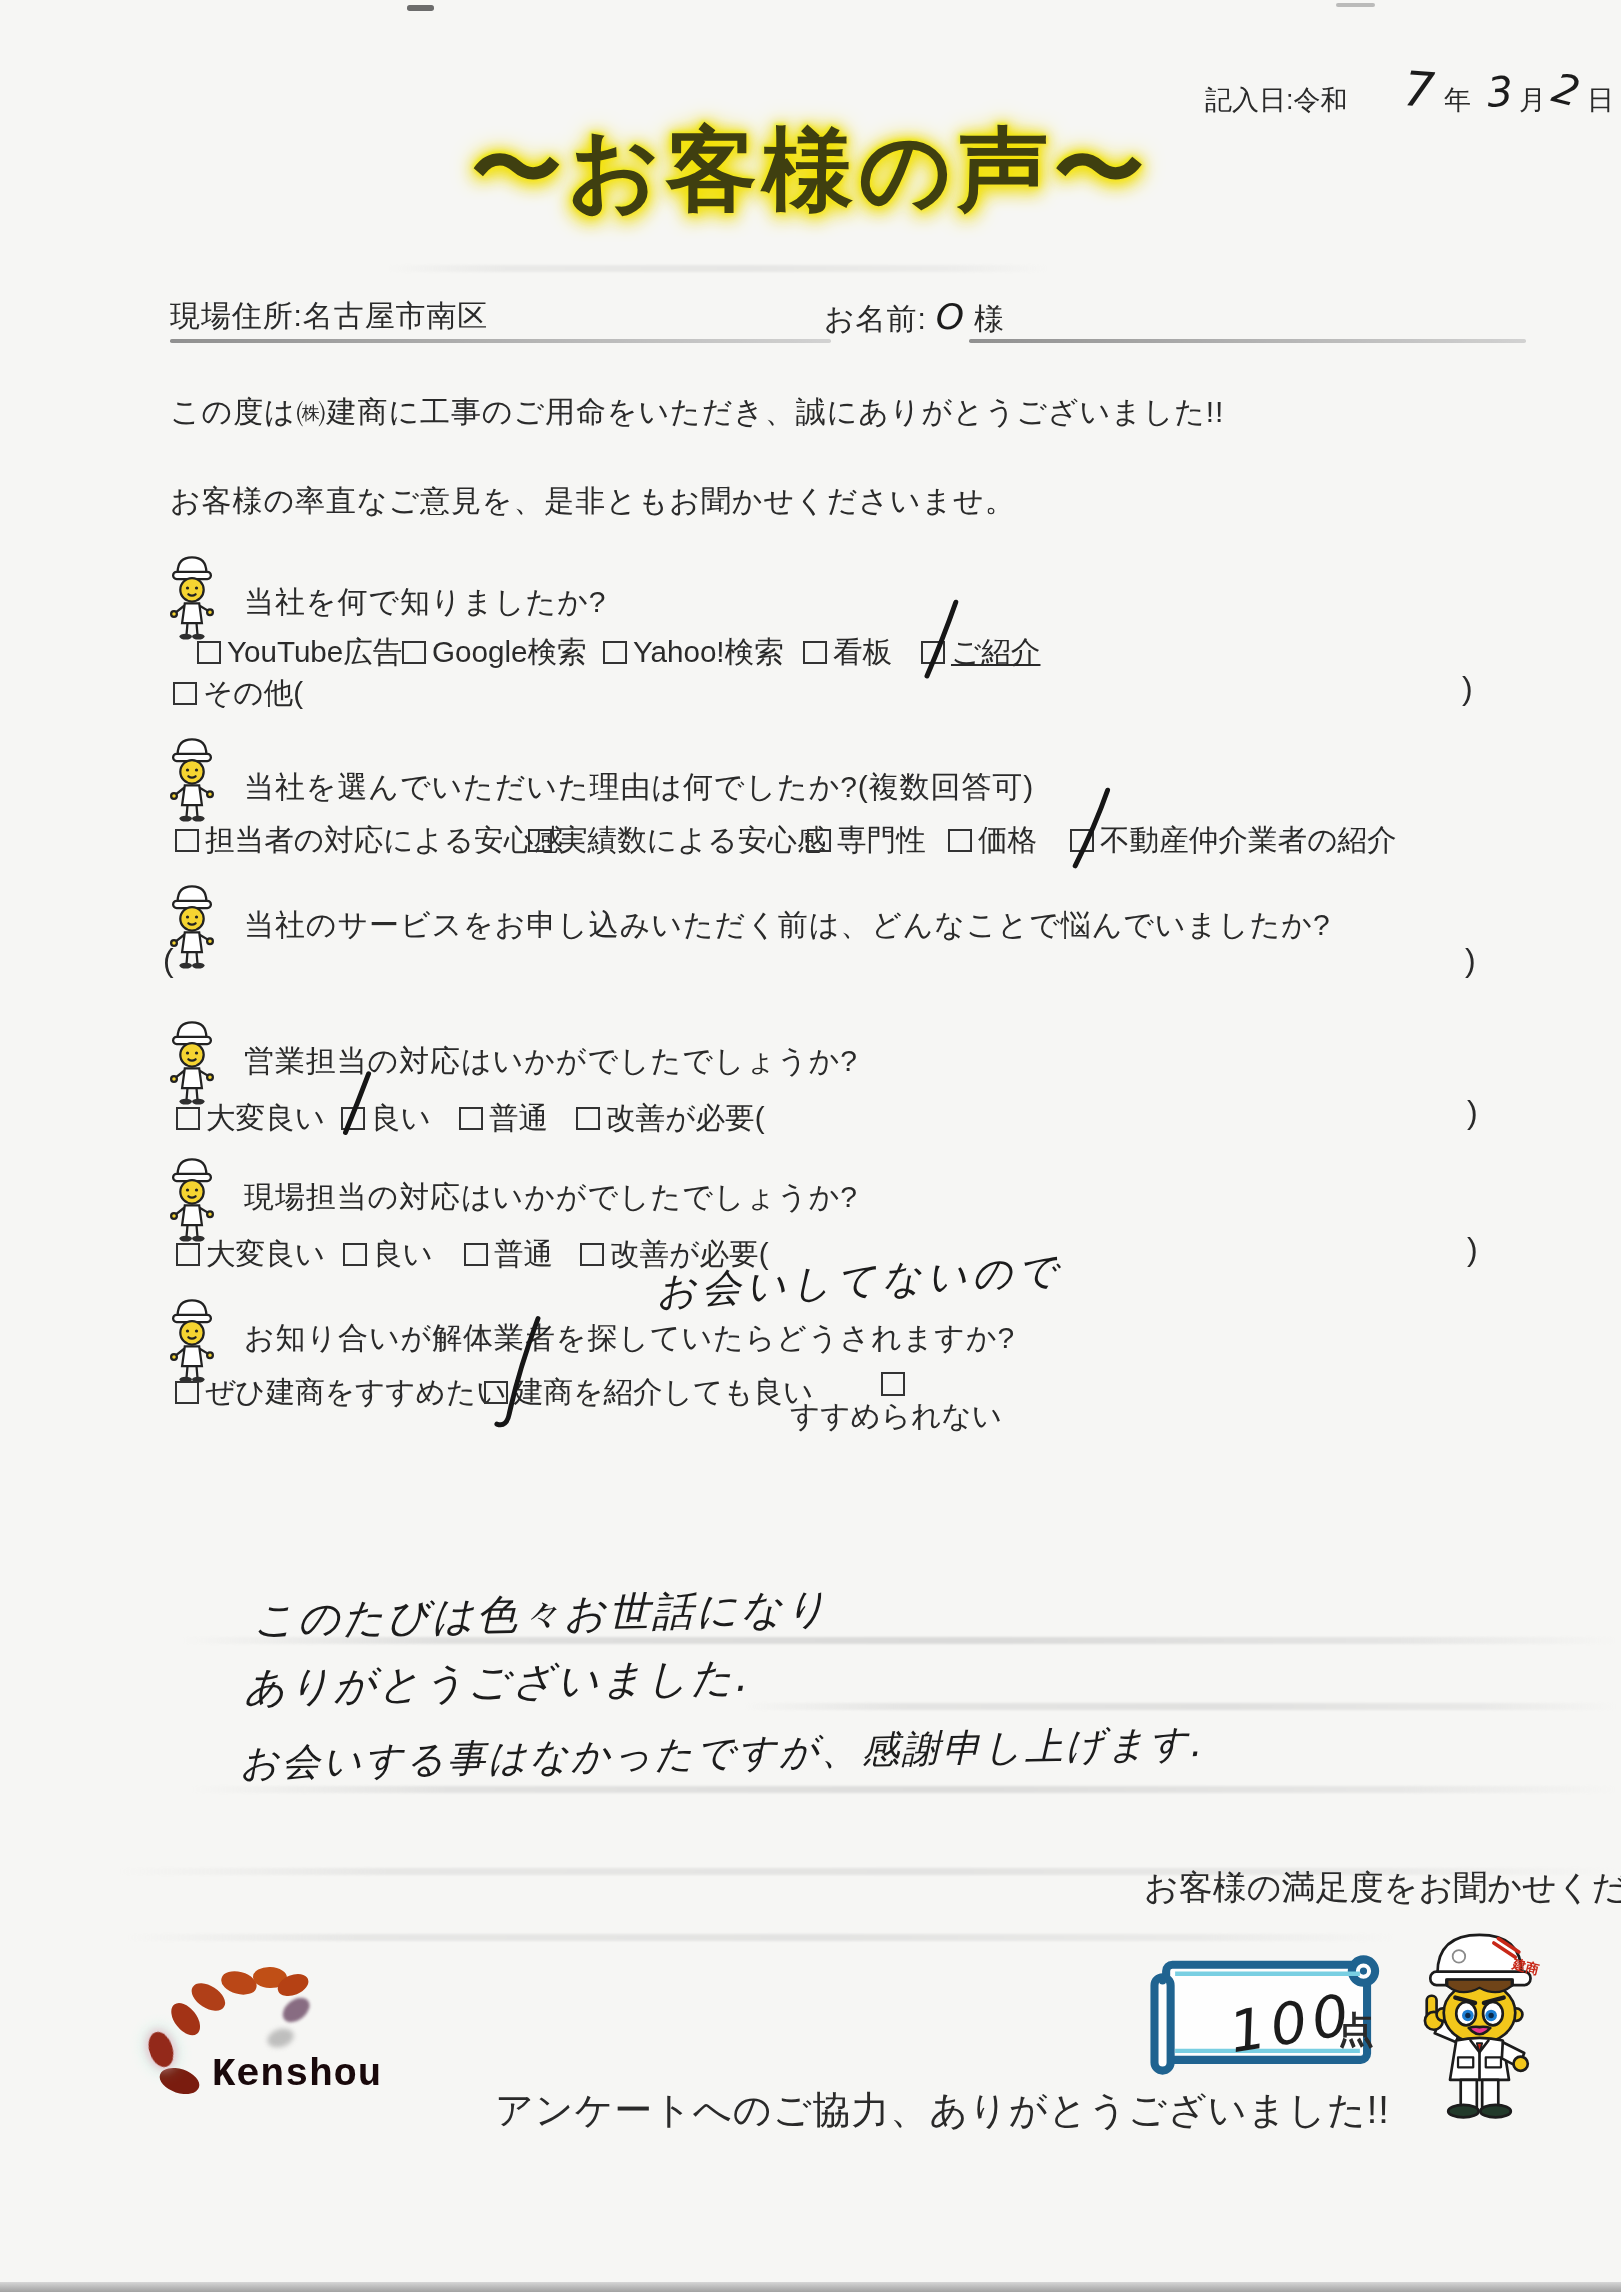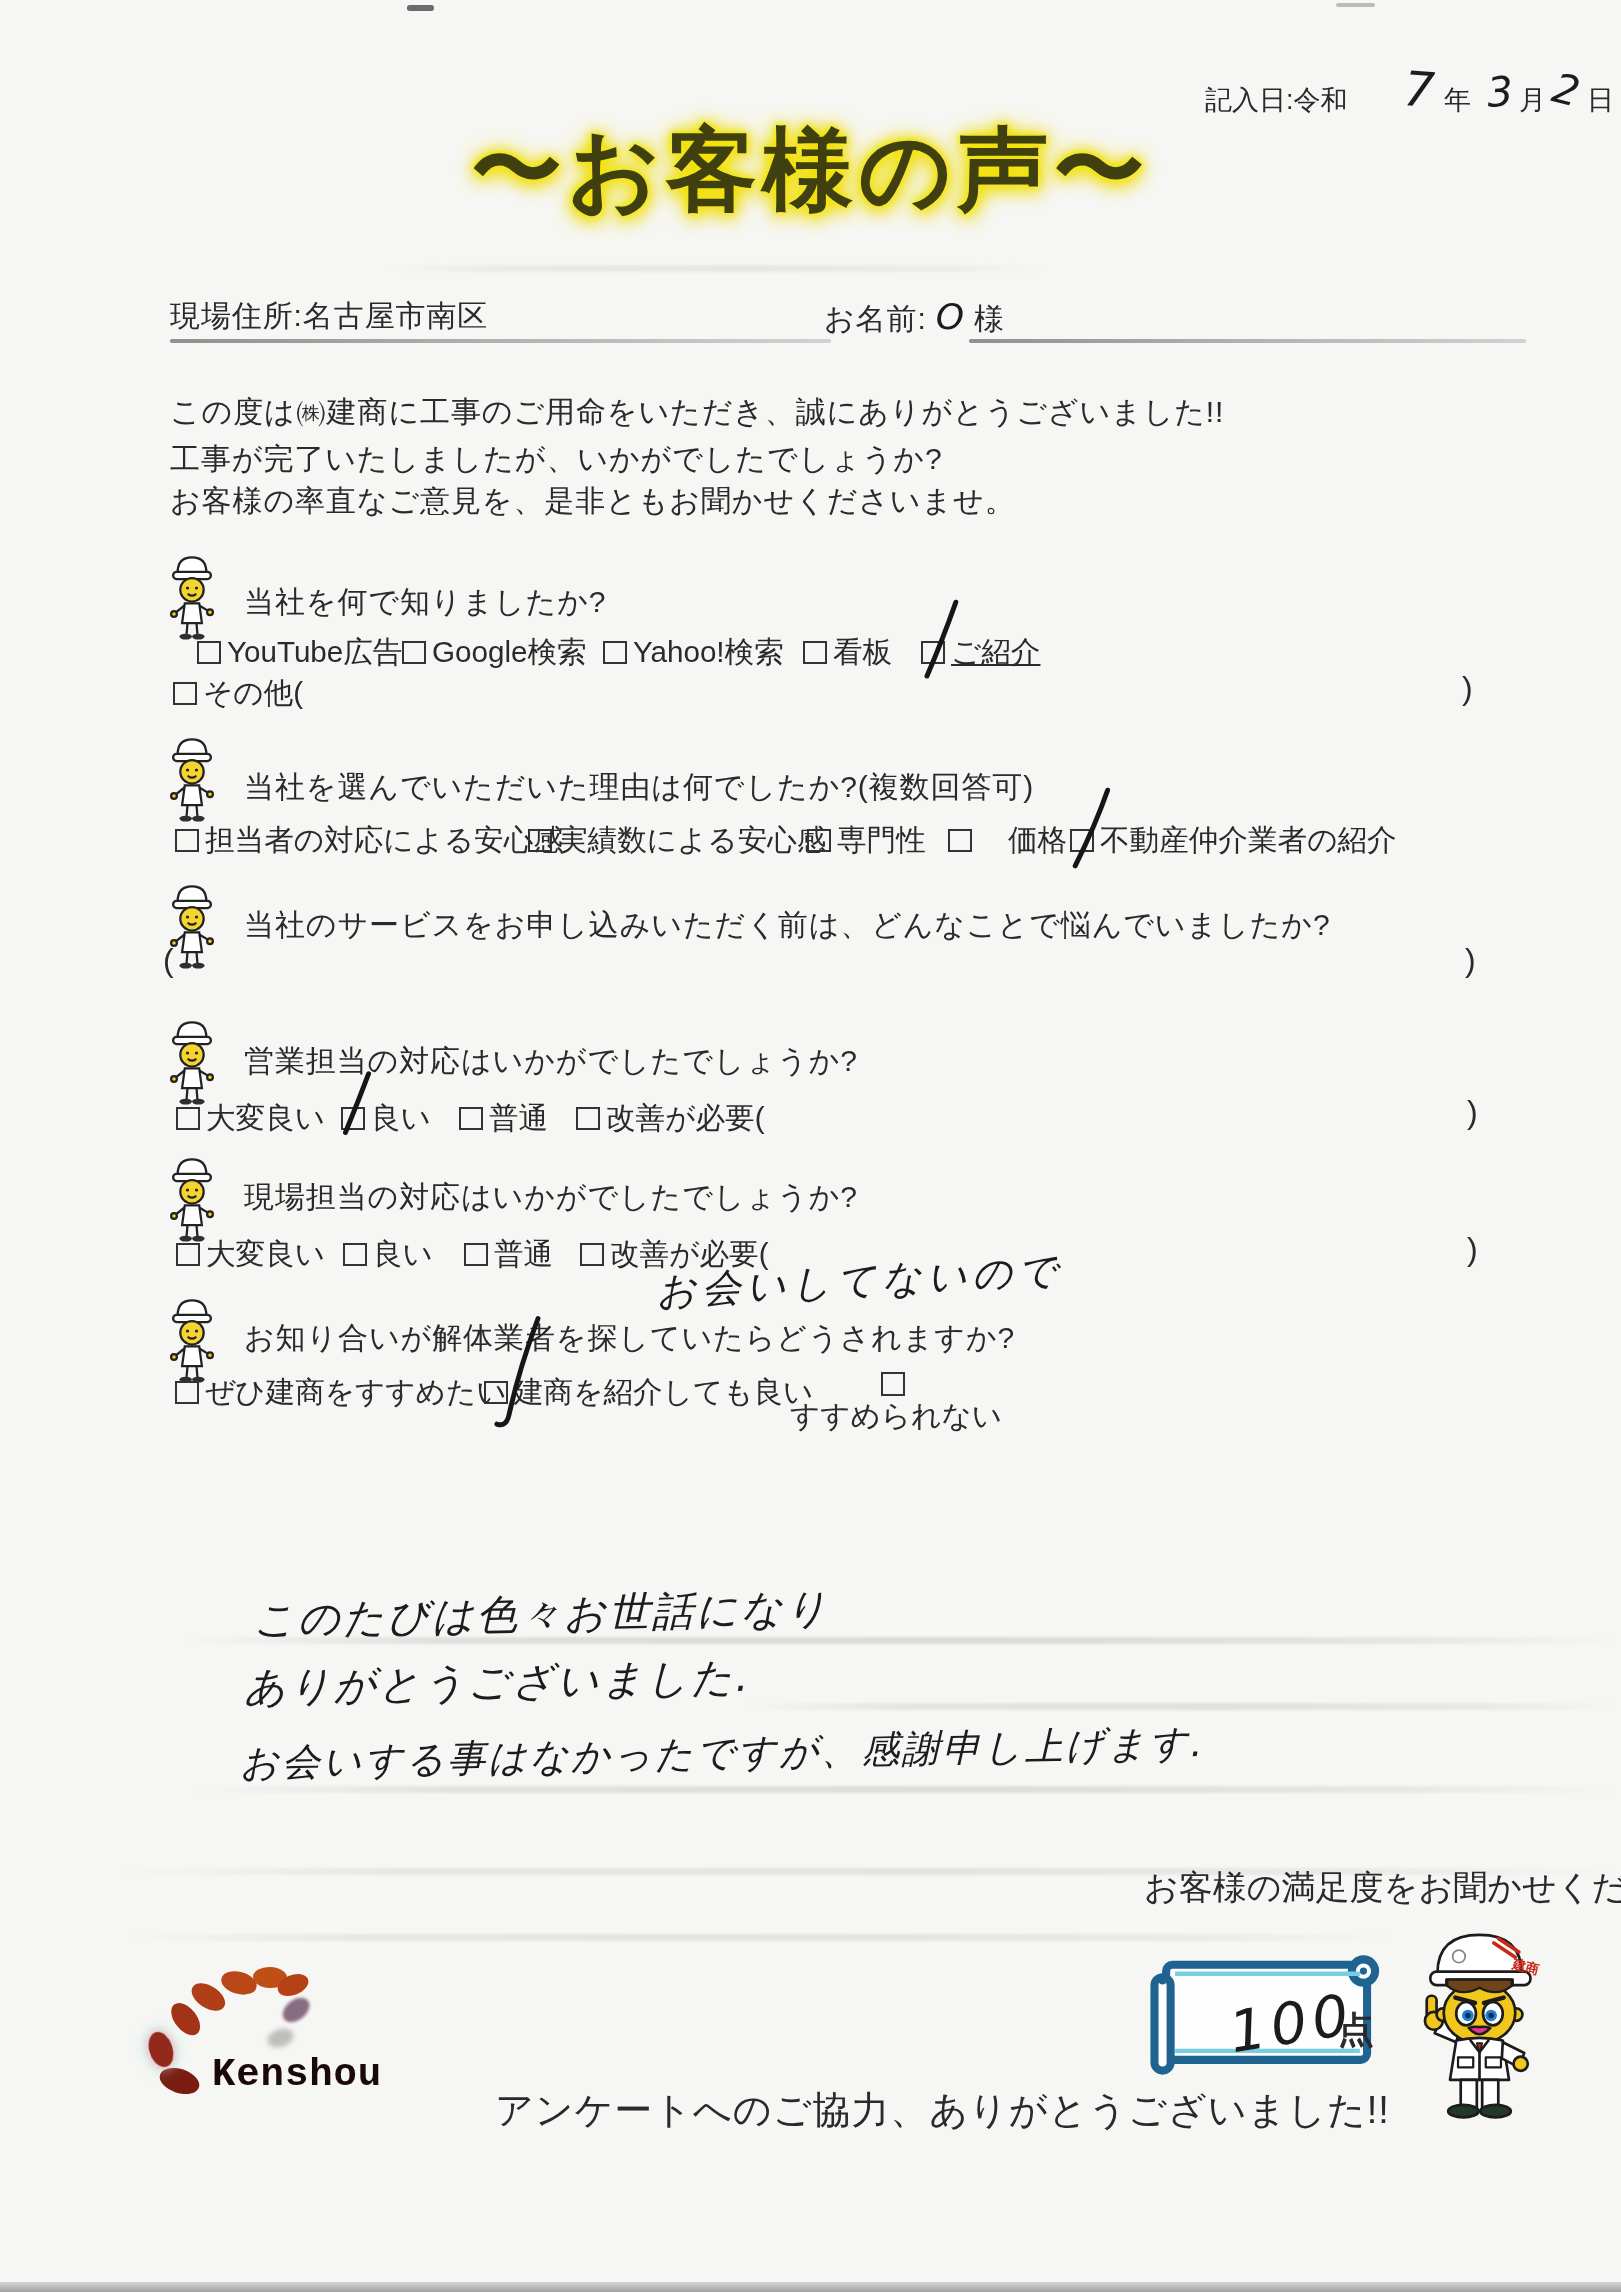--- a/index.html
+++ b/index.html
@@ -79,21 +79,20 @@
   </div>
   <div class="abs underline" style="left:170px;top:339px;width:661px;"></div>
   <div class="abs lbl" style="left:824px;top:296px;display:flex;align-items:baseline;gap:9px;">
     <span>お名前:</span>
       <span class="hand" style="font-size:36px;">O</span>
       <span>様</span>
   </div>
   <div class="abs underline" style="left:969px;top:339px;width:557px;"></div>
 
   <div class="abs lbl" style="left:170px;top:392px;">この度は㈱建商に工事のご用命をいただき、誠にありがとうございました!!</div>
-  <div class="abs lbl" style="left:170px;top:439px;">工事が完了いたしましたが、いかがでしたでしょうか?</div>
   <div class="abs lbl" style="left:170px;top:481px;">お客様の率直なご意見を、是非ともお聞かせくださいませ。</div>
 
   <svg class="abs qicon" viewBox="0 0 62 100" style="left:164px;top:552px;">
       <use href="#mini"></use>
     </svg>
   <div class="abs qtext" style="left:244px;top:582px;">当社を何で知りましたか?</div>
   <div class="abs opt" style="left:173px;top:632px;margin-left:24px;">
       <span class="cb"></span>
       <span>YouTube広告</span>
     </div>
@@ -131,21 +130,21 @@
       <span>担当者の対応による安心感</span>
     </div>
   <div class="abs opt" style="left:528px;top:820px;">
       <span class="cb"></span>
       <span>実績数による安心感</span>
     </div>
   <div class="abs opt" style="left:807px;top:820px;">
       <span class="cb"></span>
       <span>専門性</span>
     </div>
-  <div class="abs opt" style="left:948px;top:820px;gap:30px;">
+  <div class="abs opt" style="left:948px;top:820px;">
       <span class="cb"></span>
       <span>価格</span>
     </div>
   <div class="abs opt" style="left:1070px;top:820px;">
       <span class="cb"></span>
       <span>不動産仲介業者の紹介</span>
     </div>
   <svg class="abs check-svg" style="left:1059px;top:783px;" width="63" height="90" viewBox="0 0 70 100">
       <path d="M54 8 Q40 48 18 92"></path>
     </svg>

